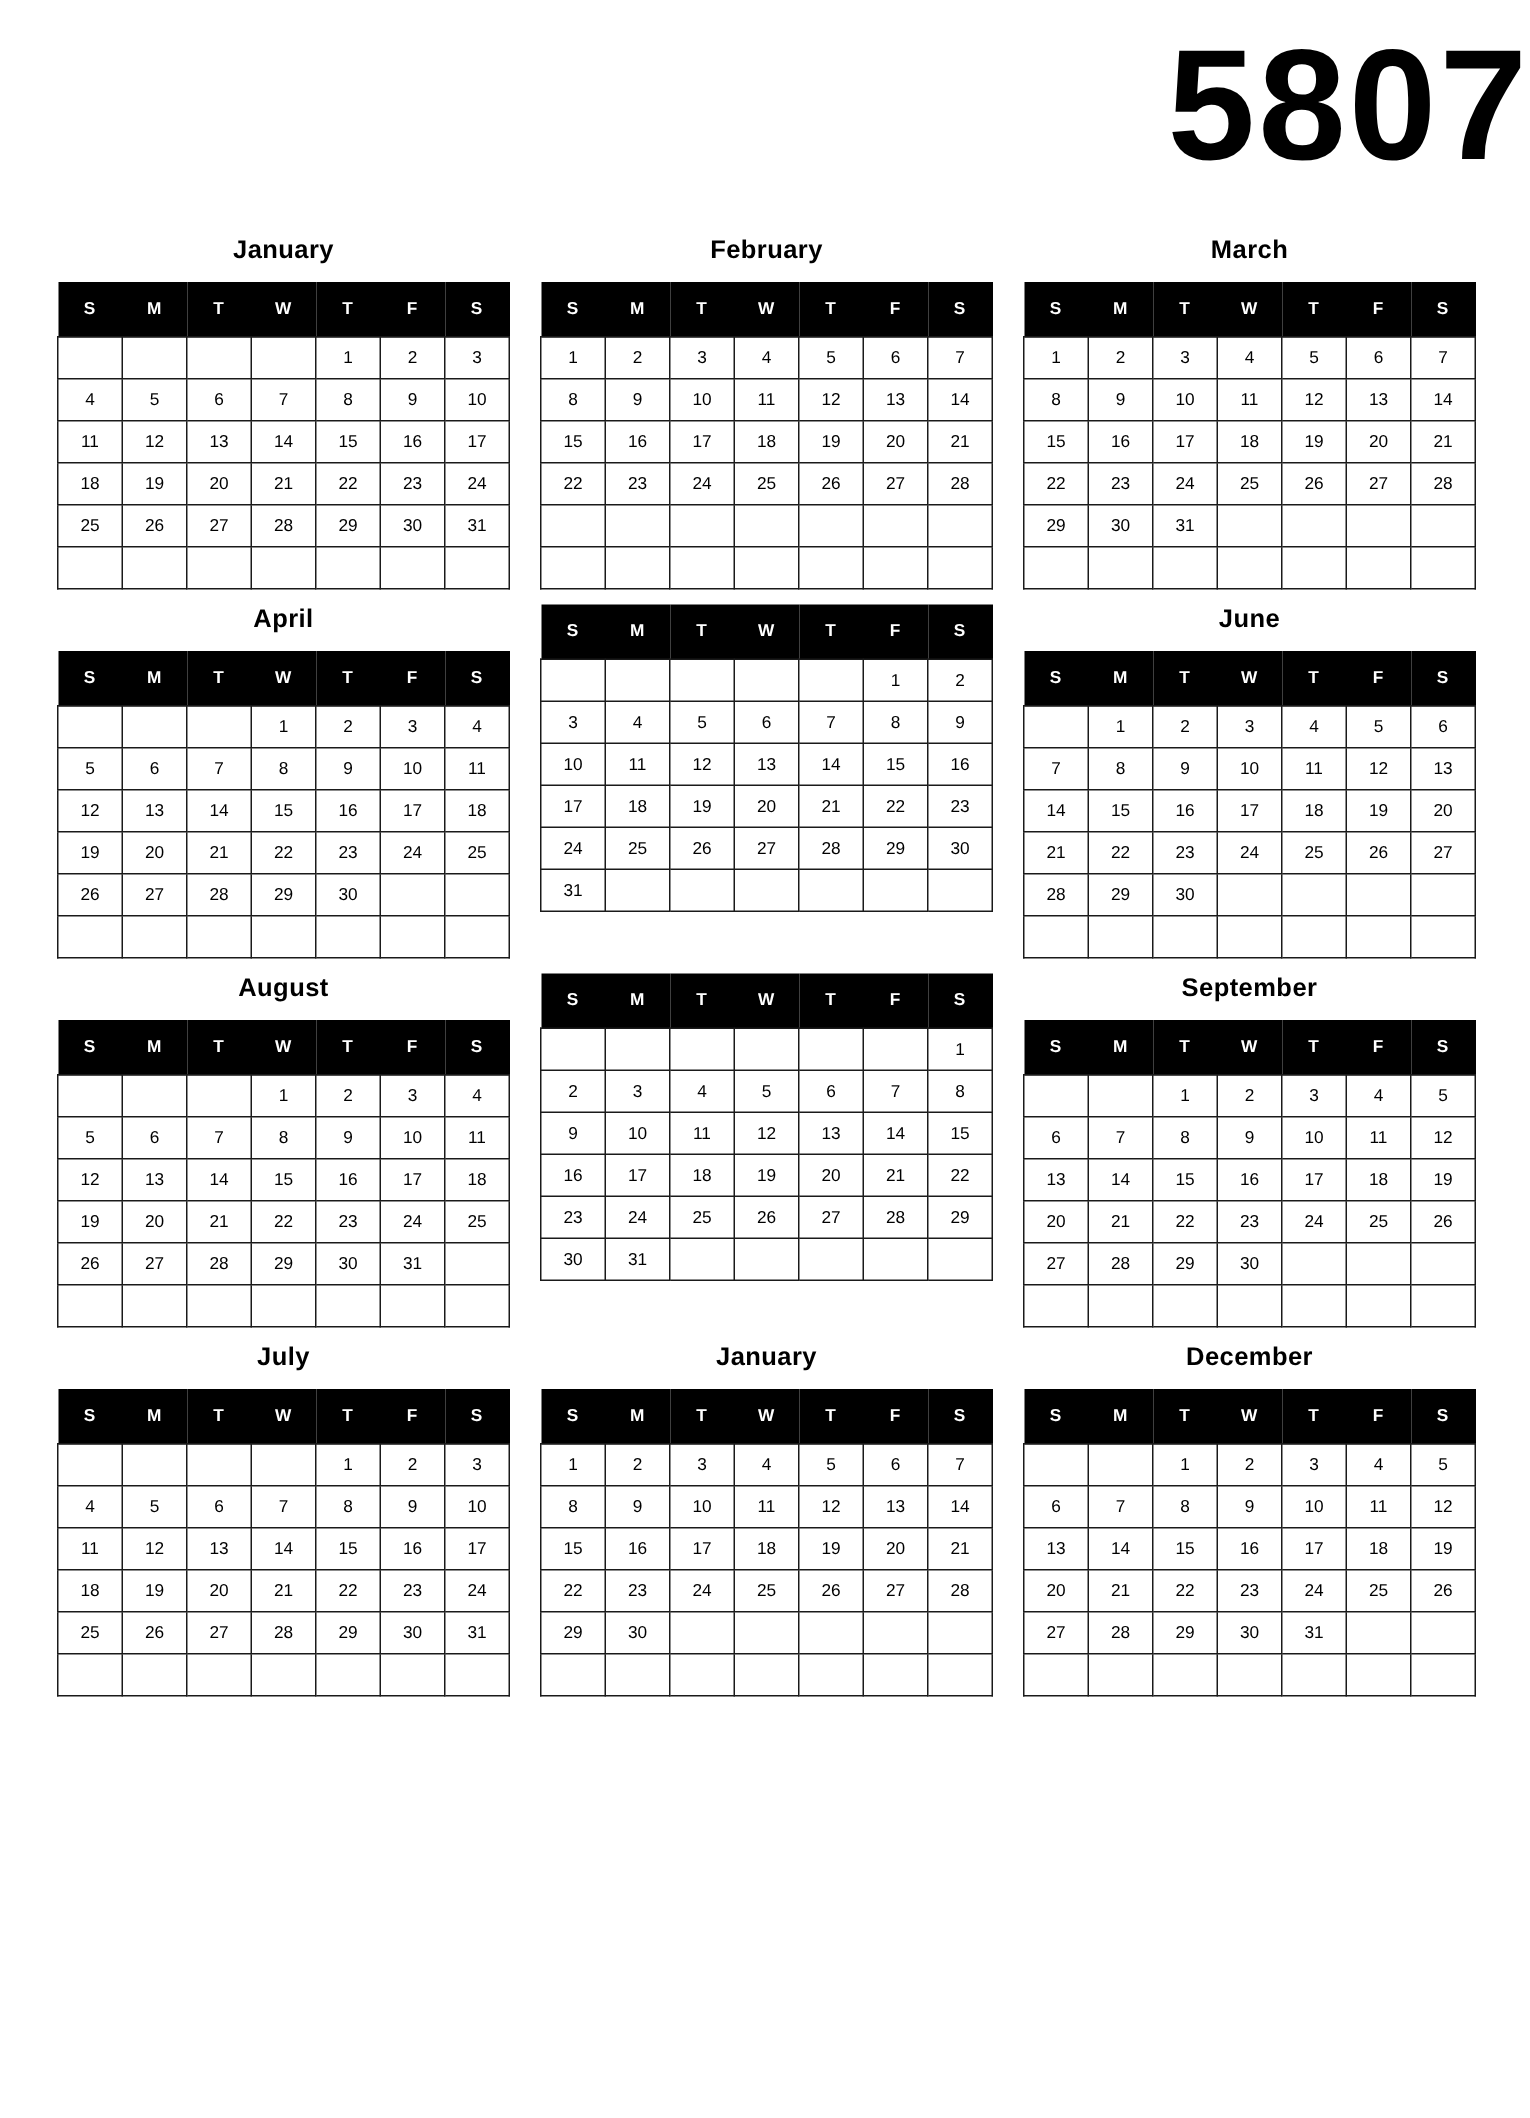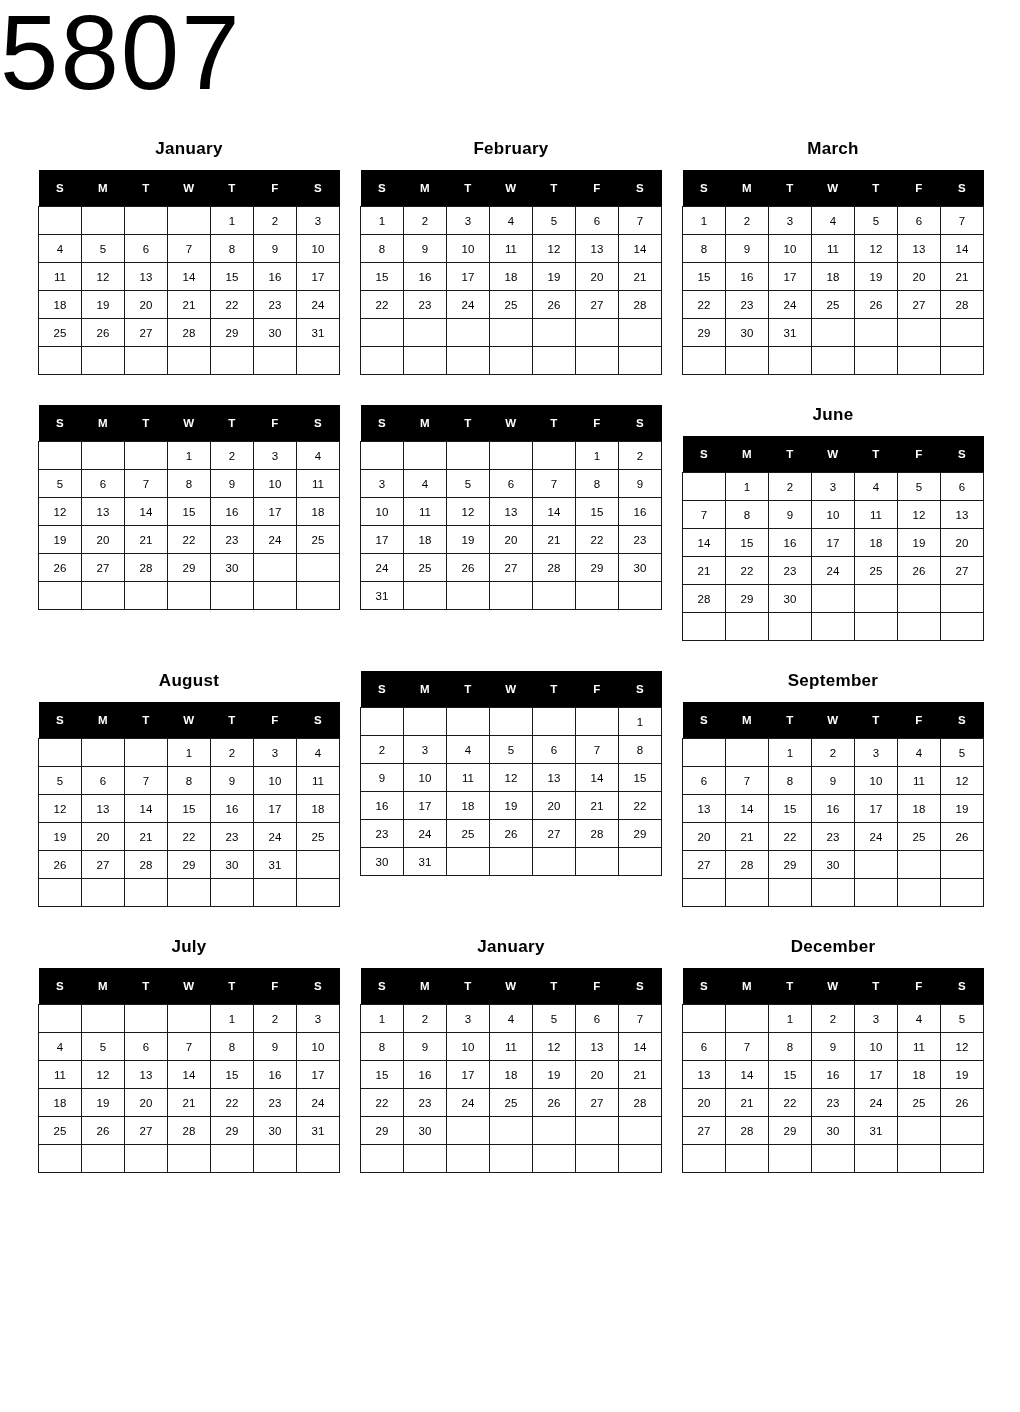--- a/index.html
+++ b/index.html
@@ -14,36 +14,36 @@
     color: #000000;
     overflow: hidden;
   }
   .page {
     position: relative;
     width: 1020px;
     height: 1412px;
     box-sizing: border-box;
   }
   .year-title {
-    text-align: left;
+    text-align: right;
     font-size: 105px;
-    font-weight: normal;
+    font-weight: bold;
     letter-spacing: 2px;
     line-height: 1;
     margin: 0;
+    padding-top: 18px;
     font-family: "Liberation Sans", sans-serif;
   }
   .months-grid {
     margin-top: 34px;
     padding: 0 38px;
     display: grid;
     grid-template-columns: repeat(3, 1fr);
     column-gap: 20px;
     row-gap: 0px;
-    gap: 20px;
   }
   .month {
     margin-bottom: 10px;
   }
   .month-name {
     text-align: center;
     font-size: 17px;
     font-weight: bold;
     margin: 0 0 11px 0;
     letter-spacing: 0.3px;
@@ -294,20 +294,21 @@
               <td class="empty"></td>
               <td class="empty"></td>
               <td class="empty"></td>
               <td class="empty"></td>
               <td class="empty"></td>
             </tr>
           </tbody>
         </table>
       </div>
       <div class="month">
+        <div class="month-name">April</div>
         <table class="cal">
           <thead>
             <tr>
               <th>S</th>
               <th>M</th>
               <th>T</th>
               <th>W</th>
               <th>T</th>
               <th>F</th>
               <th>S</th>

